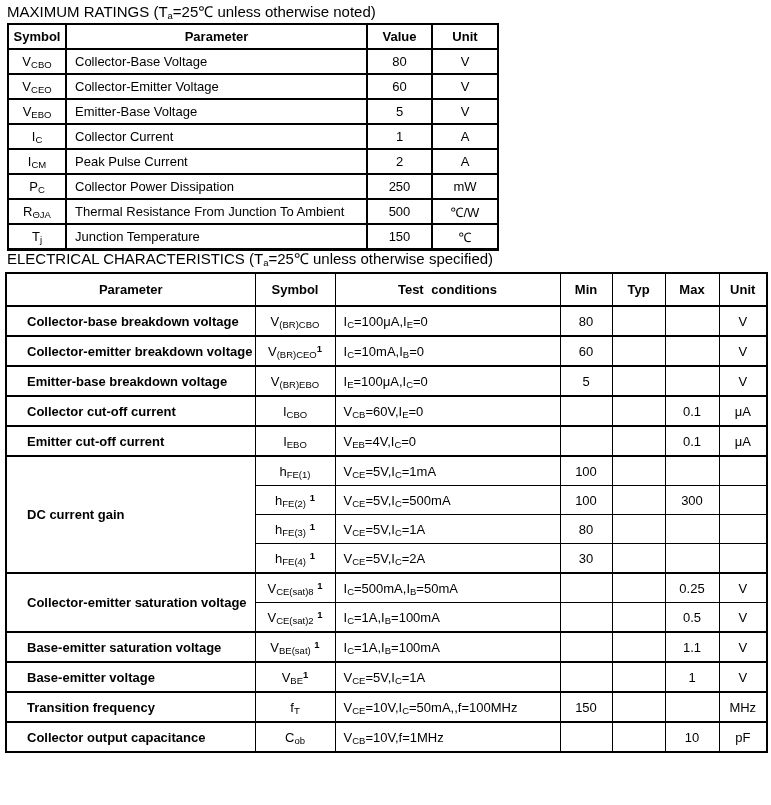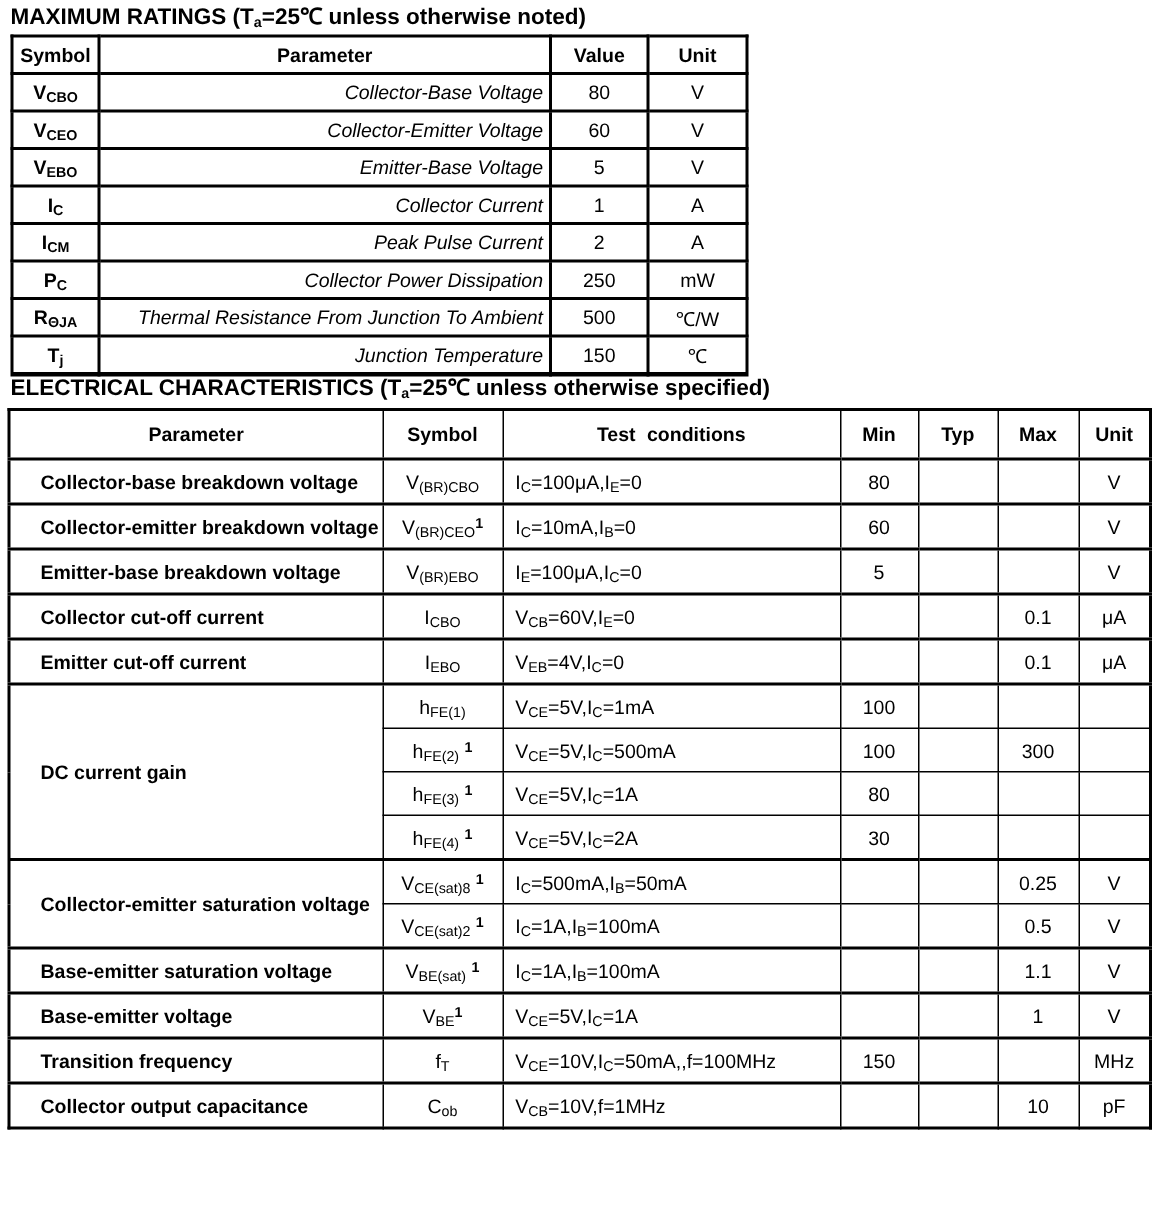--- a/index.html
+++ b/index.html
@@ -5,21 +5,21 @@
   html,body { margin:0; padding:0; background:#fff; }
   body {
     width:771px; height:805px;
     font-family:"Liberation Sans", sans-serif;
     color:#000;
     overflow:hidden;
   }
   .page { padding:4px 0 0 7px; }
 
   h1.sect {
-    font-size:15px; font-weight:bold;
+    font-size:15px; font-weight:normal;
     margin:0 0 3px 0; line-height:16px;
     white-space:nowrap;
   }
 
   table { border-collapse:collapse; table-layout:fixed; }
   th, td { white-space:nowrap; overflow:visible; }
 
   sub { font-size:9.5px; vertical-align:-2px; line-height:0; }
   sup { font-size:9.5px; vertical-align:4px; line-height:0; font-weight:bold; }
 
@@ -27,22 +27,22 @@
   .t1 { width:490px; border:2px solid #000; border-bottom:3px solid #000; }
   .t1 th, .t1 td {
     border:2px solid #000;
     font-size:13px;
     height:23px;
     text-align:center;
     vertical-align:middle;
     padding:0 4px;
   }
   .t1 th { font-weight:bold; }
-  .t1 td.sym { font-weight:bold; }
-  .t1 td.par { text-align:right; padding-left:8px;font-style:italic; }
+  .t1 td.sym { font-weight:normal; }
+  .t1 td.par { text-align:left; padding-left:8px; }
 
   
   .t2 { width:761px; border:2px solid #000; margin-left:-2px; margin-top:5px; }
   .t2 th, .t2 td {
     border:1px solid #000;
     font-size:13px;
     height:28px;
     text-align:center;
     vertical-align:middle;
     padding:0 4px;

